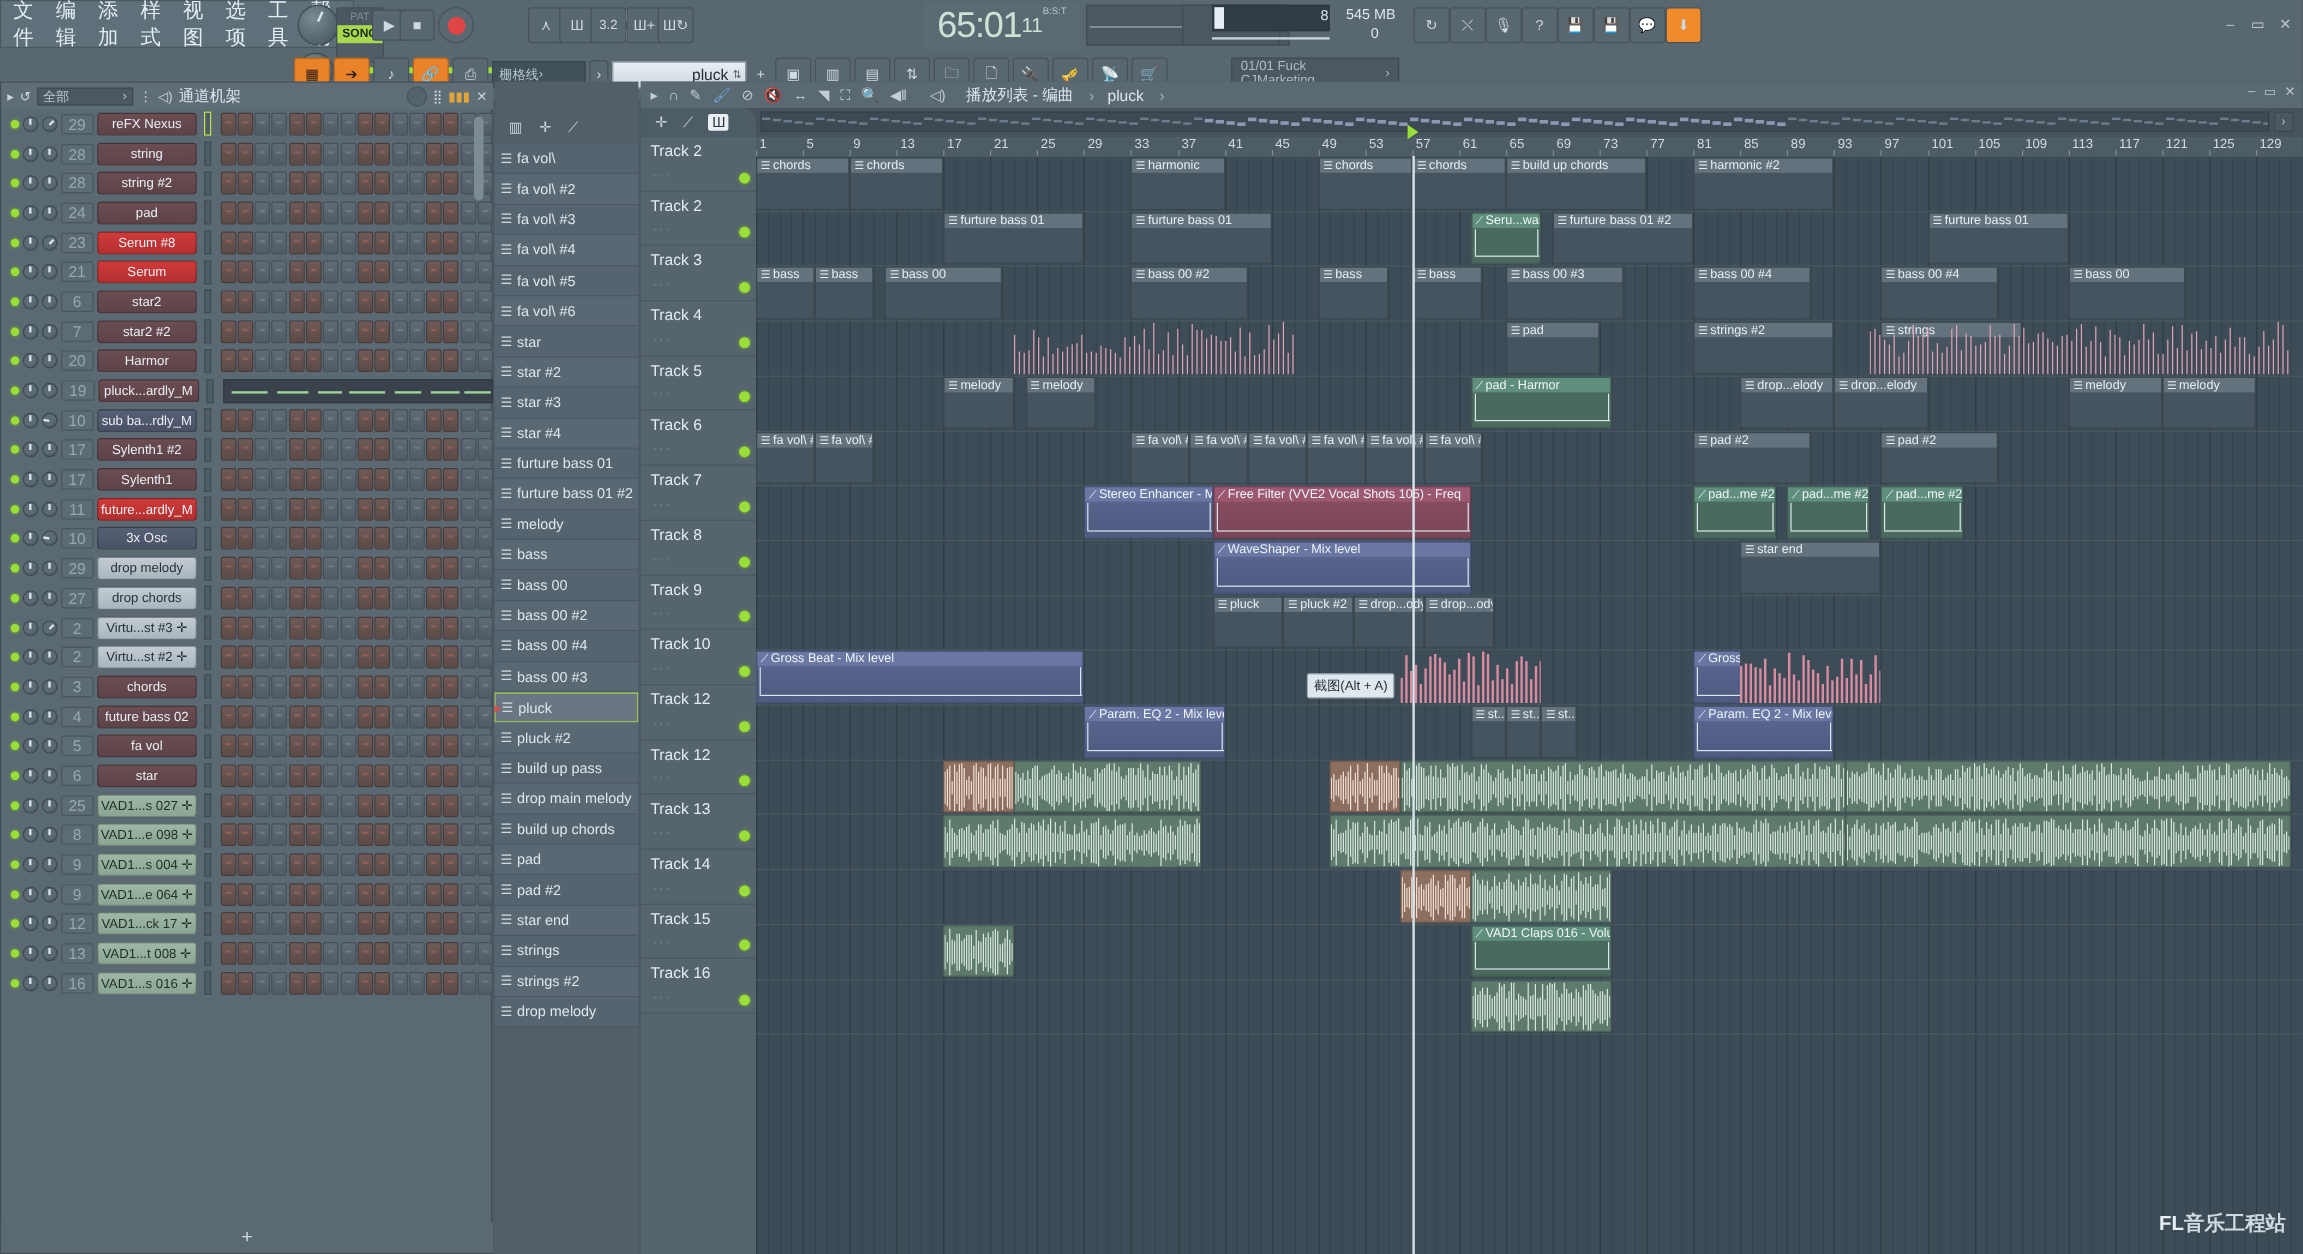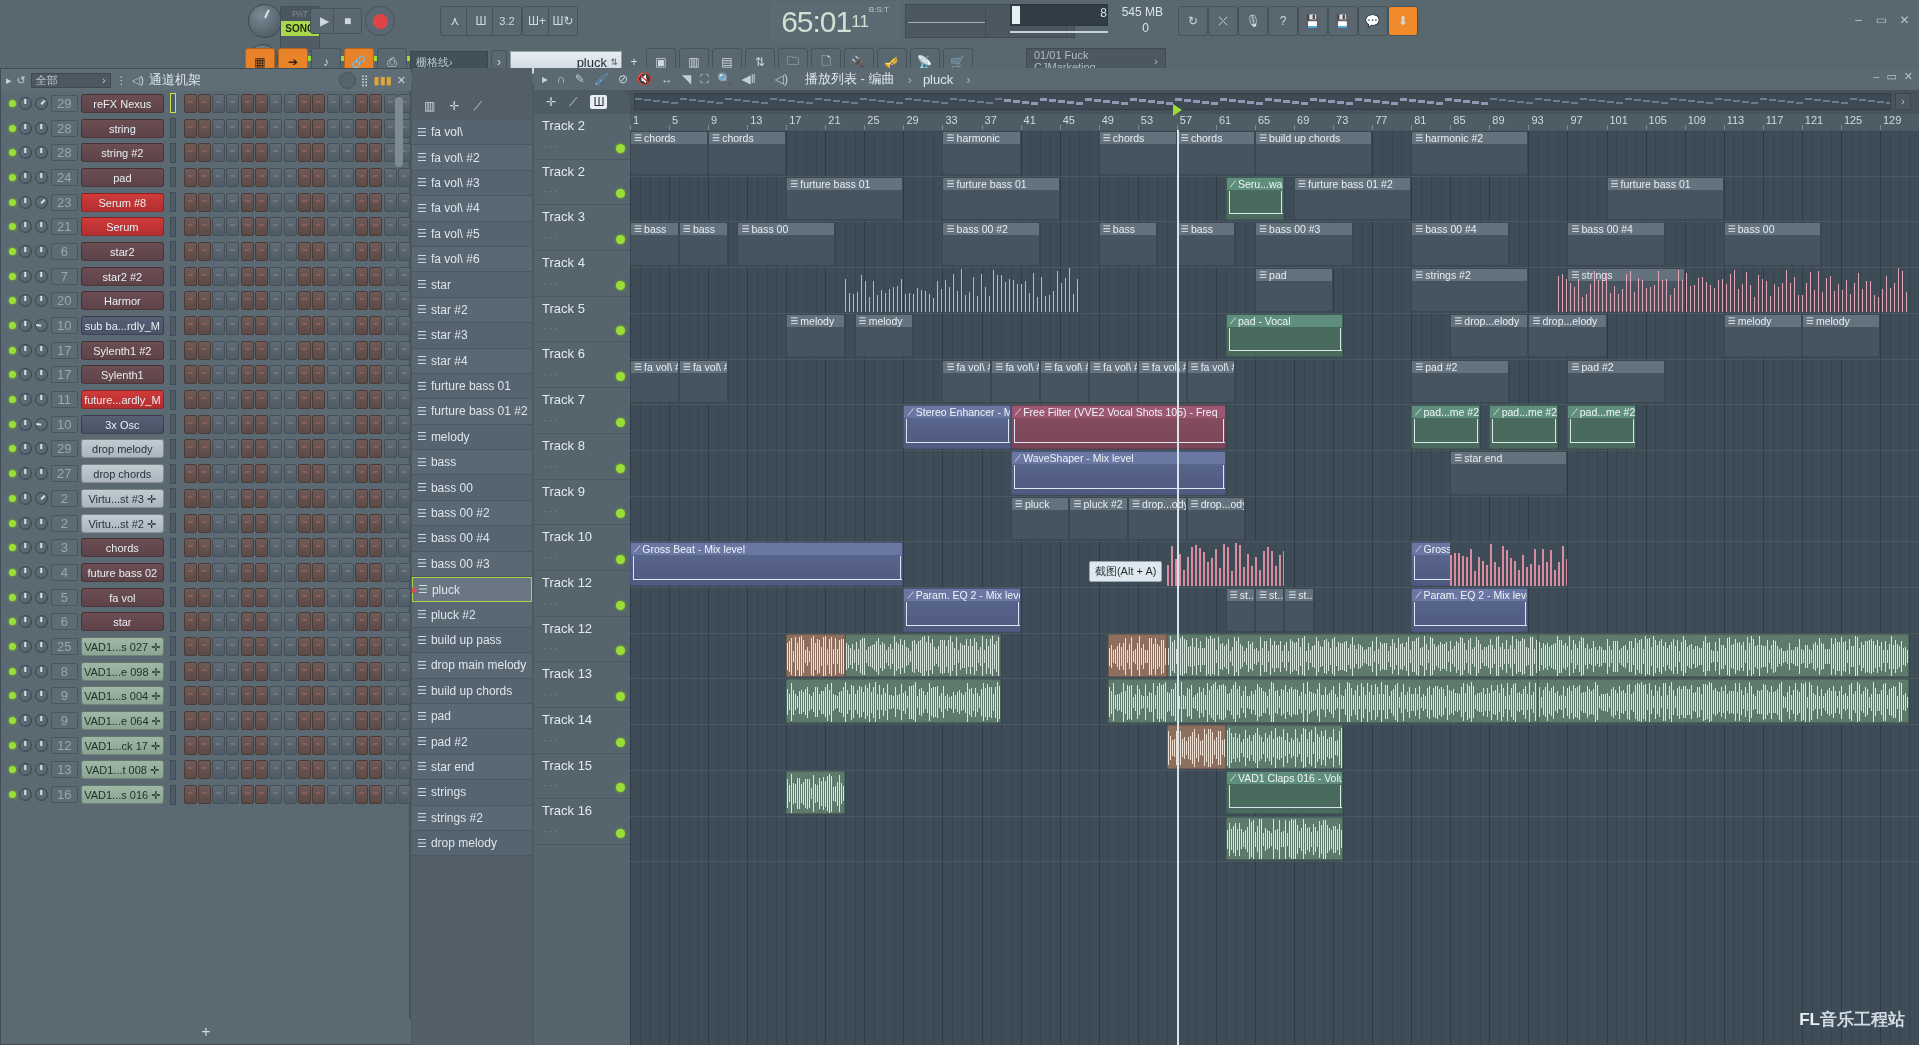--- a/index.html
+++ b/index.html
@@ -206,20 +206,30 @@
   .wm { position:absolute; right:14px; bottom:14px; font-size:17px; color:#cfdae3; font-weight:bold; }
   .wm .fl { color:#e8f0f5; }
 </style>
 </head>
 <body>
 
 <div class="app">
 
   <div class="topbar">
 
+    <div class="menurow">
+      <span>文件</span>
+      <span>编辑</span>
+      <span>添加</span>
+      <span>样式</span>
+      <span>视图</span>
+      <span>选项</span>
+      <span>工具</span>
+      <span>帮助</span>
+    </div>
 
 
     <div class="bigknob" style="left:248px;top:4px;"></div>
     <div class="bigknob" style="left:248px;top:44px;width:30px;height:30px;"></div>
     <div style="position:absolute;left:290px;top:56px;width:140px;height:5px;background:#9ade38;border-radius:3px;"></div>
     <div style="position:absolute;left:430px;top:56px;width:55px;height:5px;background:#78868f;border-radius:3px;"></div>
     <div style="position:absolute;left:352px;top:49px;width:12px;height:19px;background:#cdd8e0;border:1px solid #8a969f;border-radius:2px;"></div>
 
     <div class="patsong">
       <div class="pat">PAT</div>
@@ -555,20 +565,37 @@
             <div class="step d"></div>
             <div class="step d"></div>
             <div class="step"></div>
             <div class="step"></div>
             <div class="step d"></div>
             <div class="step d"></div>
             <div class="step"></div>
             <div class="step"></div>
             <div class="step d"></div>
             <div class="step d"></div>
+          </div>
+        </div>
+        <div class="chrow">
+          <div class="led"></div>
+          <div class="knb"></div>
+          <div class="knb "></div>
+          <div class="fxn">19</div>
+          <div class="cname mar">pluck...ardly_M</div>
+          <div class="vbar"></div>
+          <div class="pianoroll">
+            <i style="left: 6px; width: 30px; top: 9px;"></i>
+            <i style="left: 44px; width: 26px; top: 9px;"></i>
+            <i style="left: 78px; width: 20px; top: 9px;"></i>
+            <i style="left: 104px; width: 30px; top: 9px;"></i>
+            <i style="left: 142px; width: 22px; top: 9px;"></i>
+            <i style="left: 172px; width: 24px; top: 9px;"></i>
+            <i style="left: 200px; width: 22px; top: 9px;"></i>
           </div>
         </div>
         <div class="chrow">
           <div class="led"></div>
           <div class="knb"></div>
           <div class="knb l"></div>
           <div class="fxn">10</div>
           <div class="cname blu">sub ba...rdly_M</div>
           <div class="vbar"></div>
           <div class="steps">
@@ -1882,21 +1909,21 @@
         <div class="clip patc" style="left: 224.598px; top: 183.8px; width: 58.5909px; height: 43.7px;">
           <div class="hdr">
             <span style="font-size: 9px;">☰</span>
             <span>melody</span>
           </div>
           <div style="position: absolute; inset: 13px 0px 0px; overflow: hidden;"><b style="left: 0.507038px; top: 16.1469px; width: 11.3462px;"></b><b style="left: 14.3357px; top: 5.42292px; width: 5.56139px;"></b><b style="left: 27.4329px; top: 10.6545px; width: 4.55078px;"></b><b style="left: 28.0353px; top: 18.2545px; width: 6.99607px;"></b><b style="left: 39.9312px; top: 16.5613px; width: 2.56764px;"></b><b style="left: 45.4209px; top: 2.05203px; width: 8.5521px;"></b><b style="left: 26.4438px; top: 18.9868px; width: 5.13944px;"></b><b style="left: 28.7821px; top: 21.9357px; width: 8.91754px;"></b></div>
         </div>
         <div class="clip auto grn" style="left: 595.674px; top: 183.8px; width: 117.182px; height: 43.7px;">
           <div class="hdr">
             <span style="font-size: 9px;">⟋</span>
-            <span>pad - Vocal</span>
+            <span>pad - Harmor</span>
           </div>
           <div class="aline" style="left: 2px; width: 113.182px; top: 35.7px;"></div>
           <div class="avert" style="left: 2px; top: 13px; height: 22.7px;"></div>
           <div class="avert" style="left: 113.182px; top: 13px; height: 22.7px;"></div>
         </div>
         <div class="clip patc" style="left: 820.273px; top: 183.8px; width: 78.1212px; height: 43.7px;">
           <div class="hdr">
             <span style="font-size: 9px;">☰</span>
             <span>drop...elody</span>
           </div>

